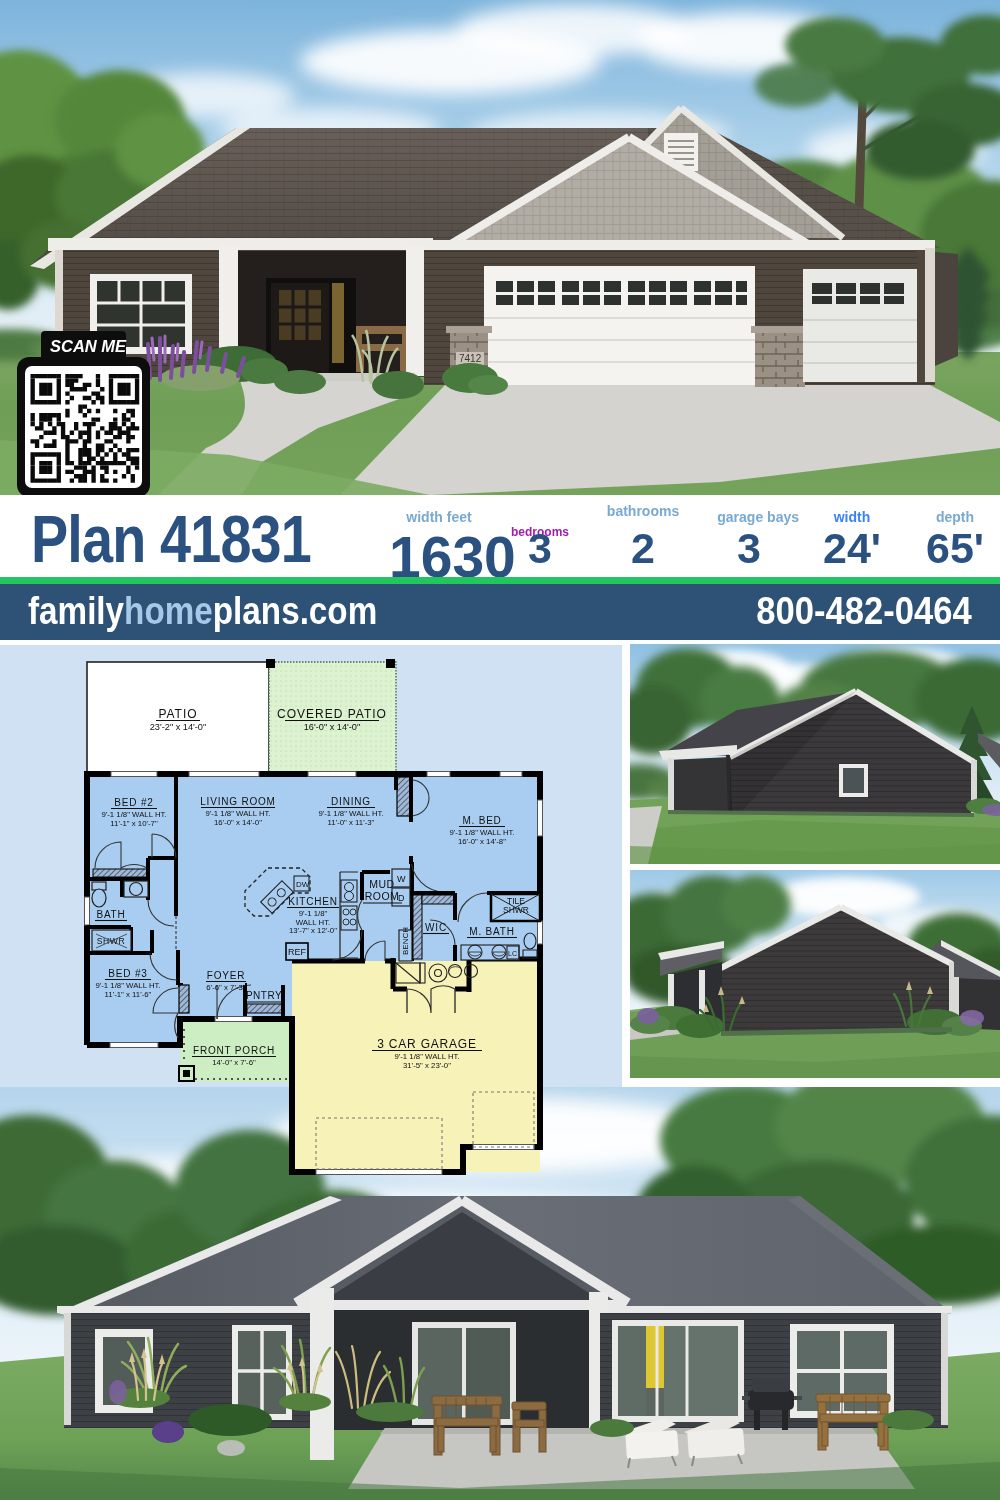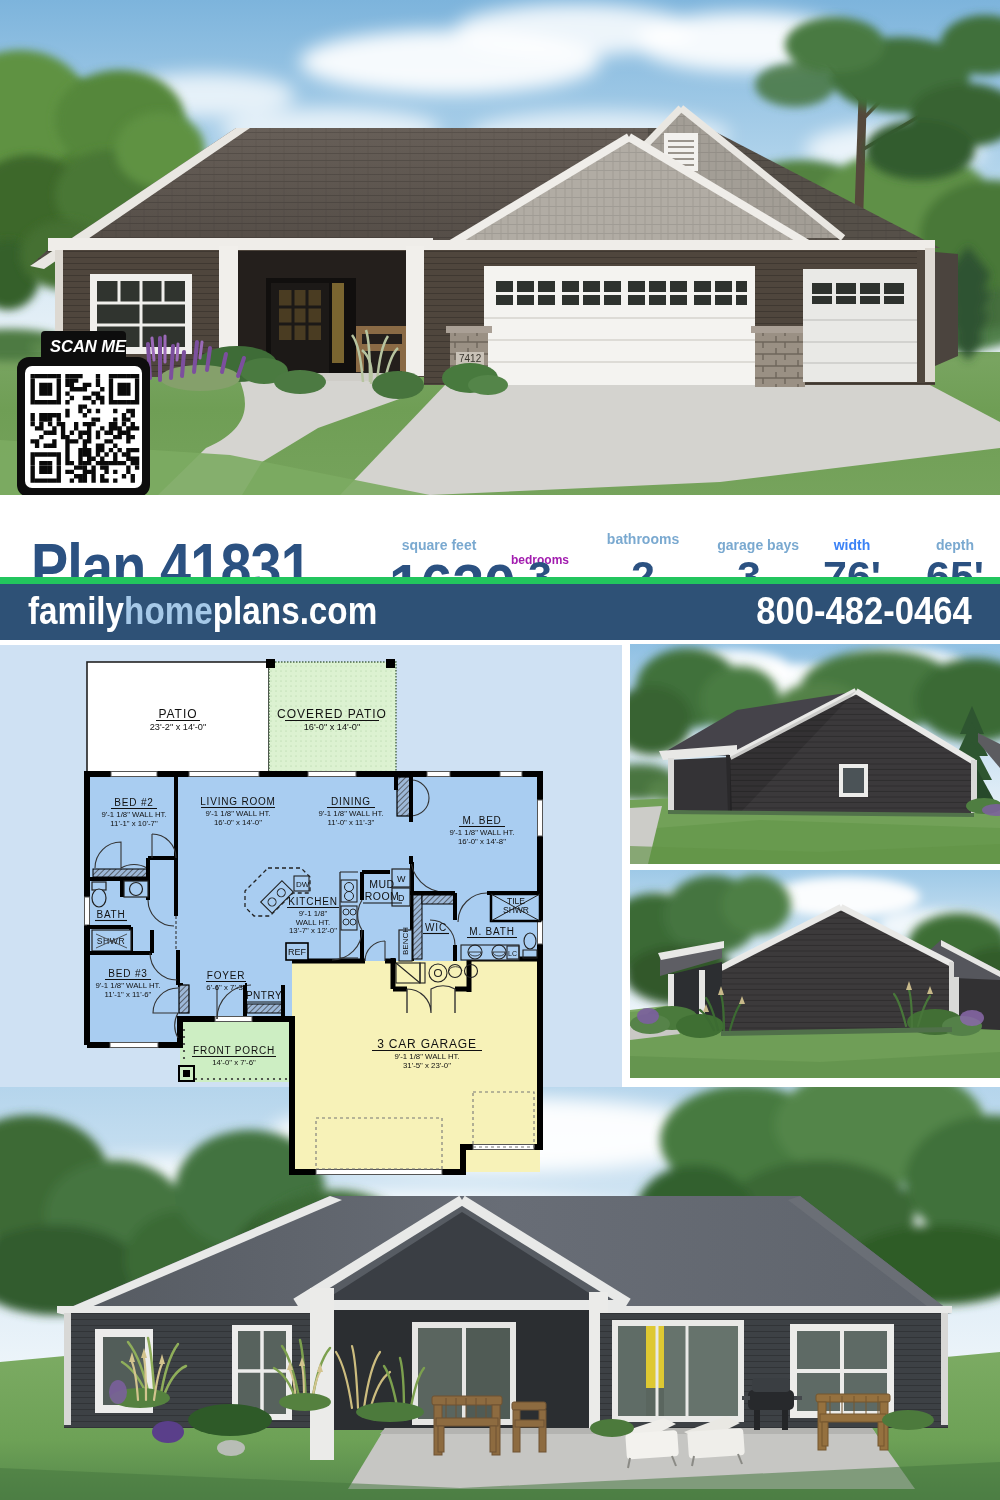--- a/index.html
+++ b/index.html
@@ -307,38 +307,38 @@
 </g>
 
 <rect x="41" y="331" width="85" height="30" rx="4" fill="#0d0d0d"></rect>
 <text x="50" y="352" font-size="16.5" font-weight="bold" font-style="italic" fill="#ffffff" font-family="Liberation Sans,sans-serif">SCAN ME</text>
 
 <rect x="17" y="357" width="133" height="140" rx="12" fill="#0d0d0d"></rect>
 <rect x="25" y="366" width="117" height="122" rx="7" fill="#ffffff"></rect>
 <path d="M30.5,374.0h4.35v4.35h-4.35zM34.9,374.0h4.35v4.35h-4.35zM39.2,374.0h4.35v4.35h-4.35zM43.5,374.0h4.35v4.35h-4.35zM47.9,374.0h4.35v4.35h-4.35zM52.2,374.0h4.35v4.35h-4.35zM56.6,374.0h4.35v4.35h-4.35zM65.3,374.0h4.35v4.35h-4.35zM69.7,374.0h4.35v4.35h-4.35zM74.0,374.0h4.35v4.35h-4.35zM78.3,374.0h4.35v4.35h-4.35zM95.8,374.0h4.35v4.35h-4.35zM108.8,374.0h4.35v4.35h-4.35zM113.1,374.0h4.35v4.35h-4.35zM117.5,374.0h4.35v4.35h-4.35zM121.8,374.0h4.35v4.35h-4.35zM126.2,374.0h4.35v4.35h-4.35zM130.6,374.0h4.35v4.35h-4.35zM134.9,374.0h4.35v4.35h-4.35zM30.5,378.4h4.35v4.35h-4.35zM56.6,378.4h4.35v4.35h-4.35zM65.3,378.4h4.35v4.35h-4.35zM69.7,378.4h4.35v4.35h-4.35zM74.0,378.4h4.35v4.35h-4.35zM95.8,378.4h4.35v4.35h-4.35zM108.8,378.4h4.35v4.35h-4.35zM134.9,378.4h4.35v4.35h-4.35zM30.5,382.7h4.35v4.35h-4.35zM39.2,382.7h4.35v4.35h-4.35zM43.5,382.7h4.35v4.35h-4.35zM47.9,382.7h4.35v4.35h-4.35zM56.6,382.7h4.35v4.35h-4.35zM65.3,382.7h4.35v4.35h-4.35zM69.7,382.7h4.35v4.35h-4.35zM82.7,382.7h4.35v4.35h-4.35zM87.0,382.7h4.35v4.35h-4.35zM95.8,382.7h4.35v4.35h-4.35zM108.8,382.7h4.35v4.35h-4.35zM117.5,382.7h4.35v4.35h-4.35zM121.8,382.7h4.35v4.35h-4.35zM126.2,382.7h4.35v4.35h-4.35zM134.9,382.7h4.35v4.35h-4.35zM30.5,387.1h4.35v4.35h-4.35zM39.2,387.1h4.35v4.35h-4.35zM43.5,387.1h4.35v4.35h-4.35zM47.9,387.1h4.35v4.35h-4.35zM56.6,387.1h4.35v4.35h-4.35zM69.7,387.1h4.35v4.35h-4.35zM74.0,387.1h4.35v4.35h-4.35zM78.3,387.1h4.35v4.35h-4.35zM82.7,387.1h4.35v4.35h-4.35zM100.1,387.1h4.35v4.35h-4.35zM108.8,387.1h4.35v4.35h-4.35zM117.5,387.1h4.35v4.35h-4.35zM121.8,387.1h4.35v4.35h-4.35zM126.2,387.1h4.35v4.35h-4.35zM134.9,387.1h4.35v4.35h-4.35zM30.5,391.4h4.35v4.35h-4.35zM39.2,391.4h4.35v4.35h-4.35zM43.5,391.4h4.35v4.35h-4.35zM47.9,391.4h4.35v4.35h-4.35zM56.6,391.4h4.35v4.35h-4.35zM65.3,391.4h4.35v4.35h-4.35zM91.4,391.4h4.35v4.35h-4.35zM95.8,391.4h4.35v4.35h-4.35zM108.8,391.4h4.35v4.35h-4.35zM117.5,391.4h4.35v4.35h-4.35zM121.8,391.4h4.35v4.35h-4.35zM126.2,391.4h4.35v4.35h-4.35zM134.9,391.4h4.35v4.35h-4.35zM30.5,395.8h4.35v4.35h-4.35zM56.6,395.8h4.35v4.35h-4.35zM69.7,395.8h4.35v4.35h-4.35zM82.7,395.8h4.35v4.35h-4.35zM87.0,395.8h4.35v4.35h-4.35zM95.8,395.8h4.35v4.35h-4.35zM100.1,395.8h4.35v4.35h-4.35zM108.8,395.8h4.35v4.35h-4.35zM134.9,395.8h4.35v4.35h-4.35zM30.5,400.1h4.35v4.35h-4.35zM34.9,400.1h4.35v4.35h-4.35zM39.2,400.1h4.35v4.35h-4.35zM43.5,400.1h4.35v4.35h-4.35zM47.9,400.1h4.35v4.35h-4.35zM52.2,400.1h4.35v4.35h-4.35zM56.6,400.1h4.35v4.35h-4.35zM65.3,400.1h4.35v4.35h-4.35zM91.4,400.1h4.35v4.35h-4.35zM100.1,400.1h4.35v4.35h-4.35zM108.8,400.1h4.35v4.35h-4.35zM113.1,400.1h4.35v4.35h-4.35zM117.5,400.1h4.35v4.35h-4.35zM121.8,400.1h4.35v4.35h-4.35zM126.2,400.1h4.35v4.35h-4.35zM130.6,400.1h4.35v4.35h-4.35zM134.9,400.1h4.35v4.35h-4.35zM78.3,404.4h4.35v4.35h-4.35zM82.7,404.4h4.35v4.35h-4.35zM65.3,408.8h4.35v4.35h-4.35zM78.3,408.8h4.35v4.35h-4.35zM87.0,408.8h4.35v4.35h-4.35zM95.8,408.8h4.35v4.35h-4.35zM113.1,408.8h4.35v4.35h-4.35zM126.2,408.8h4.35v4.35h-4.35zM130.6,408.8h4.35v4.35h-4.35zM30.5,413.1h4.35v4.35h-4.35zM39.2,413.1h4.35v4.35h-4.35zM43.5,413.1h4.35v4.35h-4.35zM47.9,413.1h4.35v4.35h-4.35zM52.2,413.1h4.35v4.35h-4.35zM56.6,413.1h4.35v4.35h-4.35zM65.3,413.1h4.35v4.35h-4.35zM82.7,413.1h4.35v4.35h-4.35zM121.8,413.1h4.35v4.35h-4.35zM130.6,413.1h4.35v4.35h-4.35zM30.5,417.5h4.35v4.35h-4.35zM39.2,417.5h4.35v4.35h-4.35zM43.5,417.5h4.35v4.35h-4.35zM47.9,417.5h4.35v4.35h-4.35zM56.6,417.5h4.35v4.35h-4.35zM91.4,417.5h4.35v4.35h-4.35zM95.8,417.5h4.35v4.35h-4.35zM113.1,417.5h4.35v4.35h-4.35zM121.8,417.5h4.35v4.35h-4.35zM126.2,417.5h4.35v4.35h-4.35zM30.5,421.9h4.35v4.35h-4.35zM39.2,421.9h4.35v4.35h-4.35zM47.9,421.9h4.35v4.35h-4.35zM56.6,421.9h4.35v4.35h-4.35zM60.9,421.9h4.35v4.35h-4.35zM74.0,421.9h4.35v4.35h-4.35zM82.7,421.9h4.35v4.35h-4.35zM87.0,421.9h4.35v4.35h-4.35zM91.4,421.9h4.35v4.35h-4.35zM108.8,421.9h4.35v4.35h-4.35zM113.1,421.9h4.35v4.35h-4.35zM121.8,421.9h4.35v4.35h-4.35zM130.6,421.9h4.35v4.35h-4.35zM34.9,426.2h4.35v4.35h-4.35zM39.2,426.2h4.35v4.35h-4.35zM52.2,426.2h4.35v4.35h-4.35zM60.9,426.2h4.35v4.35h-4.35zM74.0,426.2h4.35v4.35h-4.35zM87.0,426.2h4.35v4.35h-4.35zM100.1,426.2h4.35v4.35h-4.35zM108.8,426.2h4.35v4.35h-4.35zM113.1,426.2h4.35v4.35h-4.35zM117.5,426.2h4.35v4.35h-4.35zM126.2,426.2h4.35v4.35h-4.35zM130.6,426.2h4.35v4.35h-4.35zM134.9,426.2h4.35v4.35h-4.35zM43.5,430.6h4.35v4.35h-4.35zM47.9,430.6h4.35v4.35h-4.35zM52.2,430.6h4.35v4.35h-4.35zM60.9,430.6h4.35v4.35h-4.35zM69.7,430.6h4.35v4.35h-4.35zM78.3,430.6h4.35v4.35h-4.35zM82.7,430.6h4.35v4.35h-4.35zM87.0,430.6h4.35v4.35h-4.35zM95.8,430.6h4.35v4.35h-4.35zM104.4,430.6h4.35v4.35h-4.35zM108.8,430.6h4.35v4.35h-4.35zM117.5,430.6h4.35v4.35h-4.35zM121.8,430.6h4.35v4.35h-4.35zM126.2,430.6h4.35v4.35h-4.35zM39.2,434.9h4.35v4.35h-4.35zM60.9,434.9h4.35v4.35h-4.35zM65.3,434.9h4.35v4.35h-4.35zM78.3,434.9h4.35v4.35h-4.35zM87.0,434.9h4.35v4.35h-4.35zM95.8,434.9h4.35v4.35h-4.35zM113.1,434.9h4.35v4.35h-4.35zM117.5,434.9h4.35v4.35h-4.35zM126.2,434.9h4.35v4.35h-4.35zM130.6,434.9h4.35v4.35h-4.35zM30.5,439.2h4.35v4.35h-4.35zM34.9,439.2h4.35v4.35h-4.35zM52.2,439.2h4.35v4.35h-4.35zM65.3,439.2h4.35v4.35h-4.35zM69.7,439.2h4.35v4.35h-4.35zM74.0,439.2h4.35v4.35h-4.35zM82.7,439.2h4.35v4.35h-4.35zM87.0,439.2h4.35v4.35h-4.35zM104.4,439.2h4.35v4.35h-4.35zM108.8,439.2h4.35v4.35h-4.35zM126.2,439.2h4.35v4.35h-4.35zM34.9,443.6h4.35v4.35h-4.35zM43.5,443.6h4.35v4.35h-4.35zM47.9,443.6h4.35v4.35h-4.35zM52.2,443.6h4.35v4.35h-4.35zM65.3,443.6h4.35v4.35h-4.35zM82.7,443.6h4.35v4.35h-4.35zM95.8,443.6h4.35v4.35h-4.35zM100.1,443.6h4.35v4.35h-4.35zM113.1,443.6h4.35v4.35h-4.35zM65.3,447.9h4.35v4.35h-4.35zM78.3,447.9h4.35v4.35h-4.35zM82.7,447.9h4.35v4.35h-4.35zM87.0,447.9h4.35v4.35h-4.35zM95.8,447.9h4.35v4.35h-4.35zM100.1,447.9h4.35v4.35h-4.35zM108.8,447.9h4.35v4.35h-4.35zM117.5,447.9h4.35v4.35h-4.35zM126.2,447.9h4.35v4.35h-4.35zM130.6,447.9h4.35v4.35h-4.35zM134.9,447.9h4.35v4.35h-4.35zM30.5,452.3h4.35v4.35h-4.35zM34.9,452.3h4.35v4.35h-4.35zM39.2,452.3h4.35v4.35h-4.35zM43.5,452.3h4.35v4.35h-4.35zM47.9,452.3h4.35v4.35h-4.35zM52.2,452.3h4.35v4.35h-4.35zM56.6,452.3h4.35v4.35h-4.35zM65.3,452.3h4.35v4.35h-4.35zM78.3,452.3h4.35v4.35h-4.35zM82.7,452.3h4.35v4.35h-4.35zM87.0,452.3h4.35v4.35h-4.35zM95.8,452.3h4.35v4.35h-4.35zM104.4,452.3h4.35v4.35h-4.35zM113.1,452.3h4.35v4.35h-4.35zM121.8,452.3h4.35v4.35h-4.35zM126.2,452.3h4.35v4.35h-4.35zM30.5,456.6h4.35v4.35h-4.35zM56.6,456.6h4.35v4.35h-4.35zM65.3,456.6h4.35v4.35h-4.35zM78.3,456.6h4.35v4.35h-4.35zM87.0,456.6h4.35v4.35h-4.35zM91.4,456.6h4.35v4.35h-4.35zM100.1,456.6h4.35v4.35h-4.35zM113.1,456.6h4.35v4.35h-4.35zM126.2,456.6h4.35v4.35h-4.35zM130.6,456.6h4.35v4.35h-4.35zM134.9,456.6h4.35v4.35h-4.35zM30.5,461.0h4.35v4.35h-4.35zM39.2,461.0h4.35v4.35h-4.35zM43.5,461.0h4.35v4.35h-4.35zM47.9,461.0h4.35v4.35h-4.35zM56.6,461.0h4.35v4.35h-4.35zM65.3,461.0h4.35v4.35h-4.35zM69.7,461.0h4.35v4.35h-4.35zM78.3,461.0h4.35v4.35h-4.35zM82.7,461.0h4.35v4.35h-4.35zM87.0,461.0h4.35v4.35h-4.35zM95.8,461.0h4.35v4.35h-4.35zM100.1,461.0h4.35v4.35h-4.35zM104.4,461.0h4.35v4.35h-4.35zM108.8,461.0h4.35v4.35h-4.35zM113.1,461.0h4.35v4.35h-4.35zM117.5,461.0h4.35v4.35h-4.35zM121.8,461.0h4.35v4.35h-4.35zM130.6,461.0h4.35v4.35h-4.35zM134.9,461.0h4.35v4.35h-4.35zM30.5,465.4h4.35v4.35h-4.35zM39.2,465.4h4.35v4.35h-4.35zM43.5,465.4h4.35v4.35h-4.35zM47.9,465.4h4.35v4.35h-4.35zM56.6,465.4h4.35v4.35h-4.35zM74.0,465.4h4.35v4.35h-4.35zM78.3,465.4h4.35v4.35h-4.35zM82.7,465.4h4.35v4.35h-4.35zM91.4,465.4h4.35v4.35h-4.35zM100.1,465.4h4.35v4.35h-4.35zM104.4,465.4h4.35v4.35h-4.35zM126.2,465.4h4.35v4.35h-4.35zM134.9,465.4h4.35v4.35h-4.35zM30.5,469.7h4.35v4.35h-4.35zM39.2,469.7h4.35v4.35h-4.35zM43.5,469.7h4.35v4.35h-4.35zM47.9,469.7h4.35v4.35h-4.35zM56.6,469.7h4.35v4.35h-4.35zM65.3,469.7h4.35v4.35h-4.35zM69.7,469.7h4.35v4.35h-4.35zM82.7,469.7h4.35v4.35h-4.35zM87.0,469.7h4.35v4.35h-4.35zM91.4,469.7h4.35v4.35h-4.35zM104.4,469.7h4.35v4.35h-4.35zM113.1,469.7h4.35v4.35h-4.35zM126.2,469.7h4.35v4.35h-4.35zM30.5,474.1h4.35v4.35h-4.35zM56.6,474.1h4.35v4.35h-4.35zM74.0,474.1h4.35v4.35h-4.35zM78.3,474.1h4.35v4.35h-4.35zM82.7,474.1h4.35v4.35h-4.35zM91.4,474.1h4.35v4.35h-4.35zM100.1,474.1h4.35v4.35h-4.35zM121.8,474.1h4.35v4.35h-4.35zM130.6,474.1h4.35v4.35h-4.35zM30.5,478.4h4.35v4.35h-4.35zM34.9,478.4h4.35v4.35h-4.35zM39.2,478.4h4.35v4.35h-4.35zM43.5,478.4h4.35v4.35h-4.35zM47.9,478.4h4.35v4.35h-4.35zM52.2,478.4h4.35v4.35h-4.35zM56.6,478.4h4.35v4.35h-4.35zM69.7,478.4h4.35v4.35h-4.35zM78.3,478.4h4.35v4.35h-4.35zM82.7,478.4h4.35v4.35h-4.35zM91.4,478.4h4.35v4.35h-4.35zM100.1,478.4h4.35v4.35h-4.35zM104.4,478.4h4.35v4.35h-4.35zM113.1,478.4h4.35v4.35h-4.35zM130.6,478.4h4.35v4.35h-4.35z" fill="#0a0a0a"></path>
 </svg>
 
-<div class="abs" style="left:0;top:495px;width:902px;height:82px;background:#ffffff;margin-top:28px;">
+<div class="abs" style="left:0;top:495px;width:902px;height:82px;background:#ffffff;">
 
   <div class="abs" style="left:31px;top:6px;width:400px;height:70px;font-size:66px;font-weight:bold;color:#2b5181;letter-spacing:-1px;transform:scaleX(0.845);transform-origin:0 0;white-space:nowrap;">Plan 41831</div>
 
-  <div class="abs" style="left:389px;top:14px;width:100px;text-align:center;font-size:14px;font-weight:bold;color:#7aa9d0;">square feet</div>
+  <div class="abs" style="left:389px;top:14px;width:100px;text-align:center;font-size:14px;font-weight:bold;color:#7aa9d0;">width feet</div>
   <div class="abs" style="left:389px;top:29px;width:100px;text-align:left;font-size:57px;font-weight:bold;color:#2b5181;">1630</div>
 
   <div class="abs" style="left:490px;top:30px;width:100px;text-align:center;font-size:12px;font-weight:bold;color:#a21caf;">bedrooms</div>
   <div class="abs" style="left:490px;top:29px;width:100px;text-align:center;font-size:43px;font-weight:bold;color:#2b5181;">3</div>
 
   <div class="abs" style="left:593px;top:8px;width:100px;text-align:center;font-size:14px;font-weight:bold;color:#7aa9d0;">bathrooms</div>
   <div class="abs" style="left:593px;top:29px;width:100px;text-align:center;font-size:43px;font-weight:bold;color:#2b5181;">2</div>
 
   <div class="abs" style="left:699px;top:14px;width:100px;text-align:right;font-size:14px;font-weight:bold;color:#7aa9d0;">garage bays</div>
   <div class="abs" style="left:699px;top:29px;width:100px;text-align:center;font-size:43px;font-weight:bold;color:#2b5181;">3</div>
 
   <div class="abs" style="left:802px;top:14px;width:100px;text-align:center;font-size:14px;font-weight:bold;color:#3b82f6;">width</div>
-  <div class="abs" style="left:802px;top:29px;width:100px;text-align:center;font-size:43px;font-weight:bold;color:#2b5181;">76'</div>
+  <div class="abs" style="left:802px;top:29px;width:100px;text-align:center;font-size:43px;font-weight:bold;color:#2b5181;">24'</div>
 
   <div class="abs" style="left:905px;top:14px;width:100px;text-align:center;font-size:14px;font-weight:bold;color:#7aa9d0;">depth</div>
   <div class="abs" style="left:905px;top:29px;width:100px;text-align:center;font-size:43px;font-weight:bold;color:#2b5181;">65'</div>
 </div>
 
 <div class="abs" style="left:0;top:577px;width:1000px;height:63px;background:#2e5176;border-top:7px solid #22c55e;box-sizing:border-box;">
 
   <div class="abs" style="left:28px;top:6px;font-size:38px;font-weight:bold;color:#ffffff;letter-spacing:0px;transform:scaleX(0.875);transform-origin:0 0;">family<span style="color:#a6c9e8;">home</span>plans.com</div>
 
   <div class="abs" style="right:28px;top:6px;font-size:38px;font-weight:bold;color:#ffffff;transform:scaleX(0.91);transform-origin:100% 0;">800-482-0464</div>

